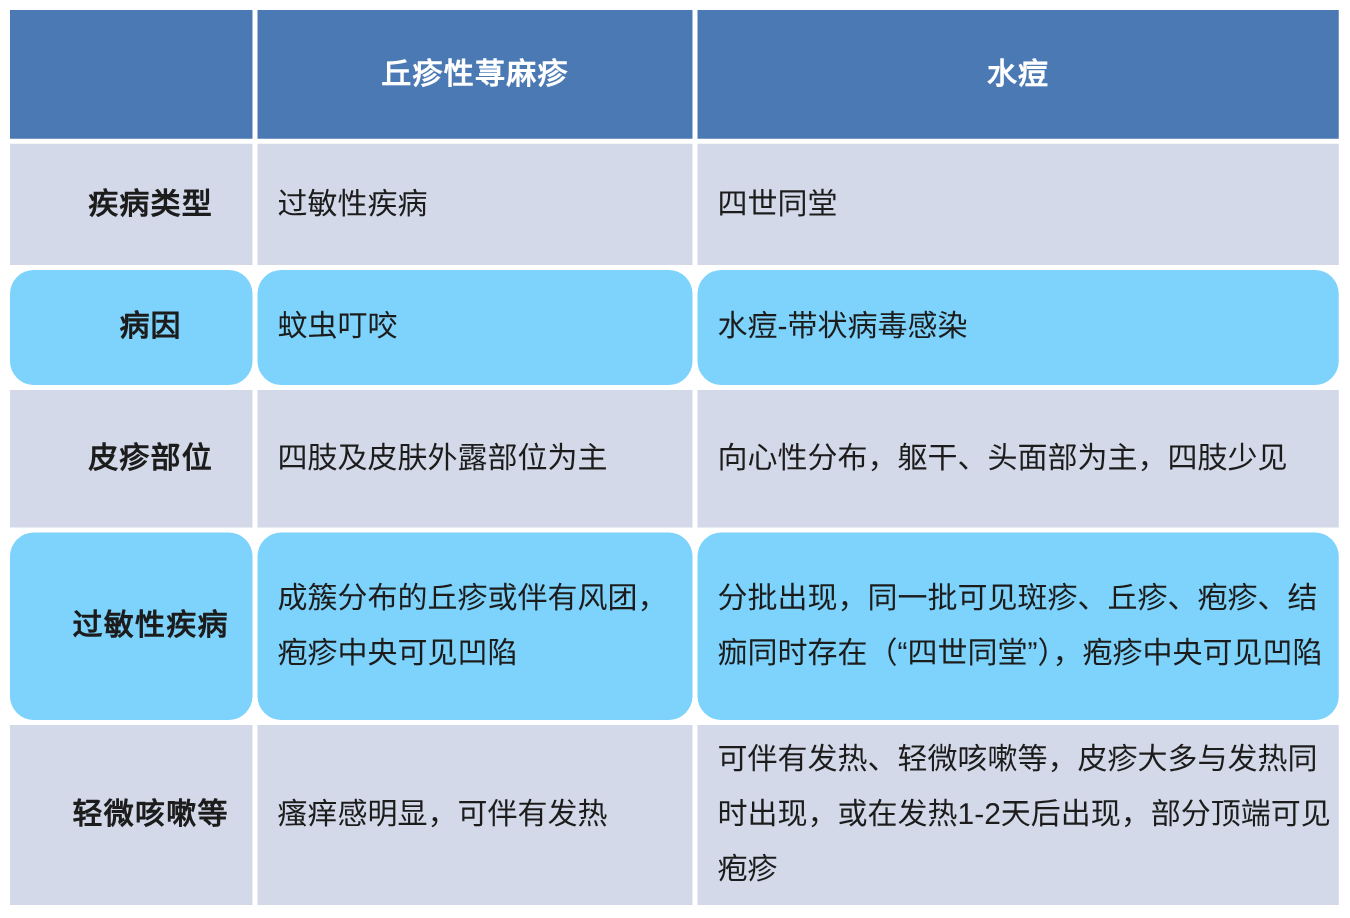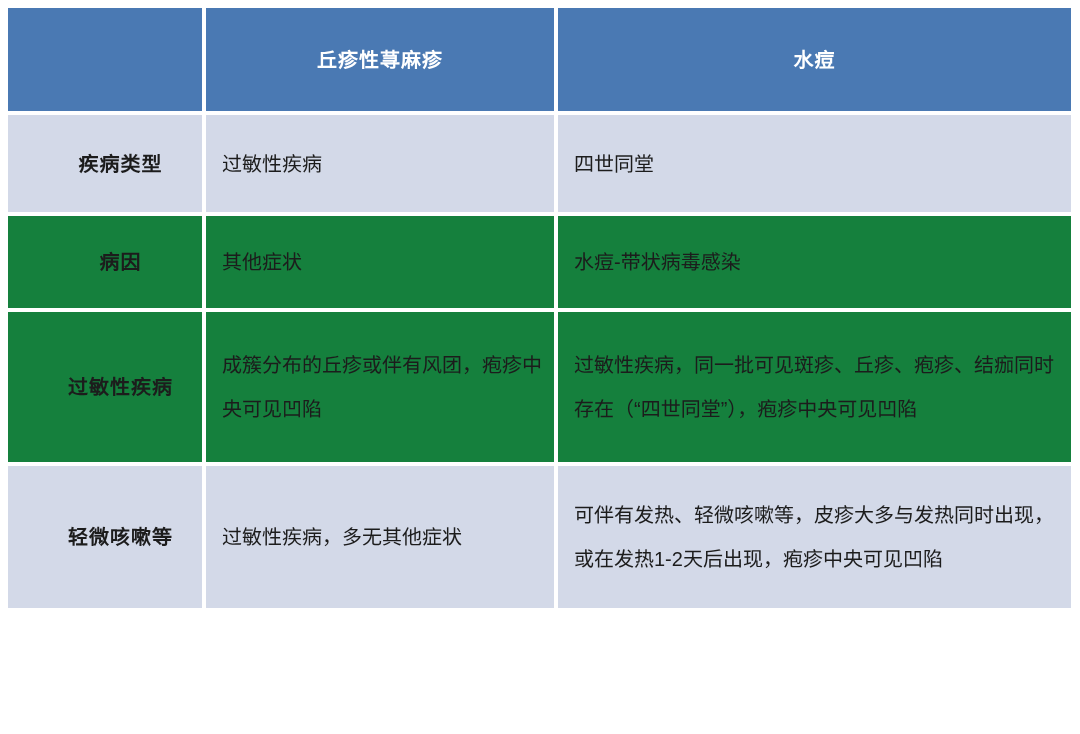--- a/index.html
+++ b/index.html
@@ -19,37 +19,37 @@
     position: absolute;
     left: 4px;
     top: 4px;
     border-collapse: separate;
     border-spacing: 4px;
     table-layout: fixed;
   }
   td {
     box-sizing: border-box;
     vertical-align: middle;
-    font-size: 20px;
+    font-size: 24px;
     color: #1c1c1c;
     line-height: 44px;
     overflow: hidden;
   }
   
   tr.hdr td {
     background: #4a79b3;
     color: #ffffff;
     font-weight: 700;
     text-align: center;
     height: 103px;
     letter-spacing: 1px;
   }
   
   tr.band-dark td  { background: #d3d9e8; }
-  tr.band-light td { background: #15803d; }
+  tr.band-light td { background: #7dd3fc; border-radius: 19px; }
   
   tr.r1 td { height: 97px; }
   tr.r2 td { height: 92px; }
   tr.r3 td { height: 110px; }
   tr.r4 td { height: 150px; }
   tr.r5 td { height: 142px; }
   td.lbl {
     font-weight: 700;
     text-align: center;
     letter-spacing: 1px;
@@ -79,31 +79,36 @@
       </tr>
 
       <tr class="r1 band-dark">
         <td class="lbl">疾病类型</td>
         <td class="val">过敏性疾病</td>
         <td class="val">四世同堂</td>
       </tr>
 
       <tr class="r2 band-light">
         <td class="lbl">病因</td>
-        <td class="val">其他症状</td>
+        <td class="val">蚊虫叮咬</td>
         <td class="val">水痘-带状病毒感染</td>
       </tr>
 
+      <tr class="r3 band-dark">
+        <td class="lbl">皮疹部位</td>
+        <td class="val">四肢及皮肤外露部位为主</td>
+        <td class="val">向心性分布，躯干、头面部为主，四肢少见</td>
+      </tr>
 
       <tr class="r4 band-light">
         <td class="lbl">过敏性疾病</td>
         <td class="val">成簇分布的丘疹或伴有风团，疱疹中央可见凹陷</td>
-        <td class="val">过敏性疾病，同一批可见斑疹、丘疹、疱疹、结痂同时存在（“四世同堂”），疱疹中央可见凹陷</td>
+        <td class="val">分批出现，同一批可见斑疹、丘疹、疱疹、结痂同时存在（“四世同堂”），疱疹中央可见凹陷</td>
       </tr>
 
       <tr class="r5 band-dark">
         <td class="lbl">轻微咳嗽等</td>
-        <td class="val">过敏性疾病，多无其他症状</td>
-        <td class="val">可伴有发热、轻微咳嗽等，皮疹大多与发热同时出现，或在发热1-2天后出现，疱疹中央可见凹陷</td>
+        <td class="val">瘙痒感明显，可伴有发热</td>
+        <td class="val">可伴有发热、轻微咳嗽等，皮疹大多与发热同时出现，或在发热1-2天后出现，部分顶端可见疱疹</td>
       </tr>
     </tbody>
   </table>
 </div>
 
 </body></html>

